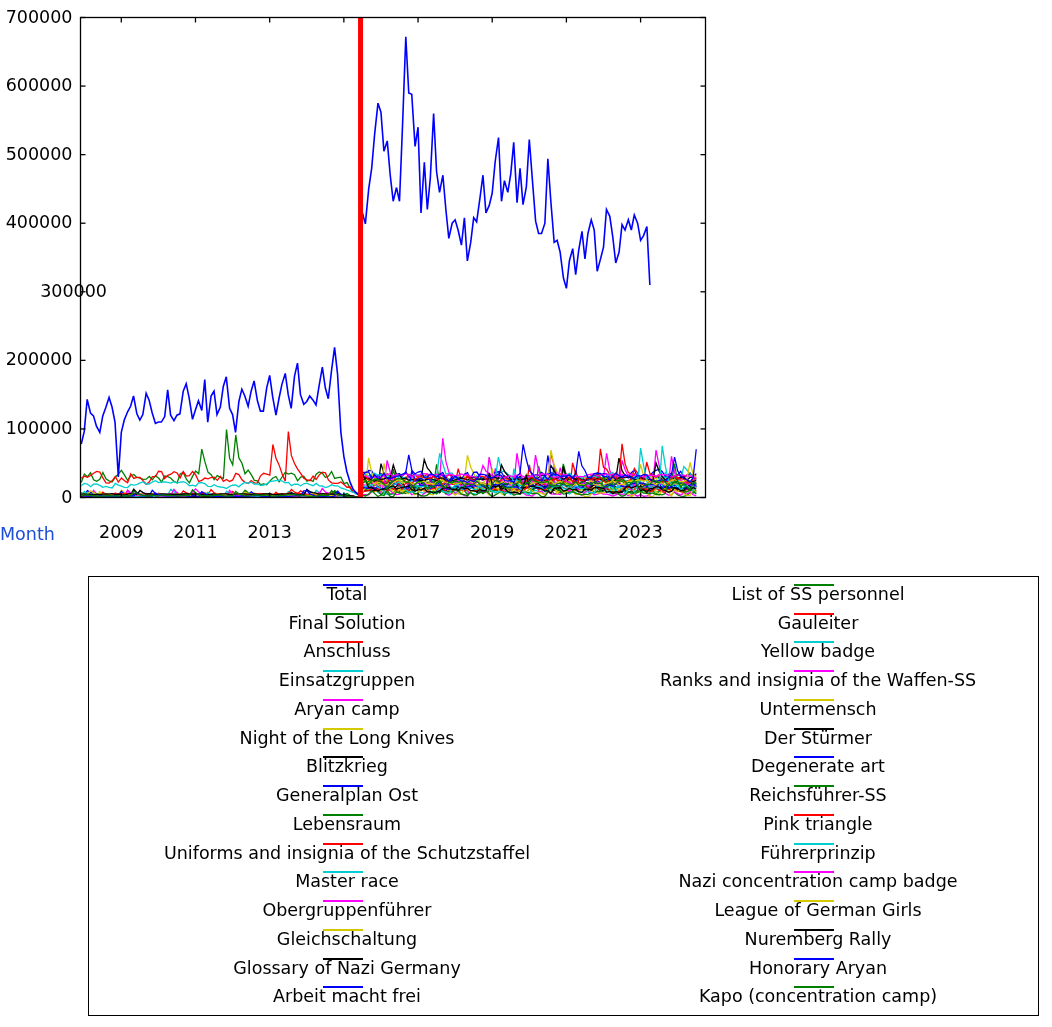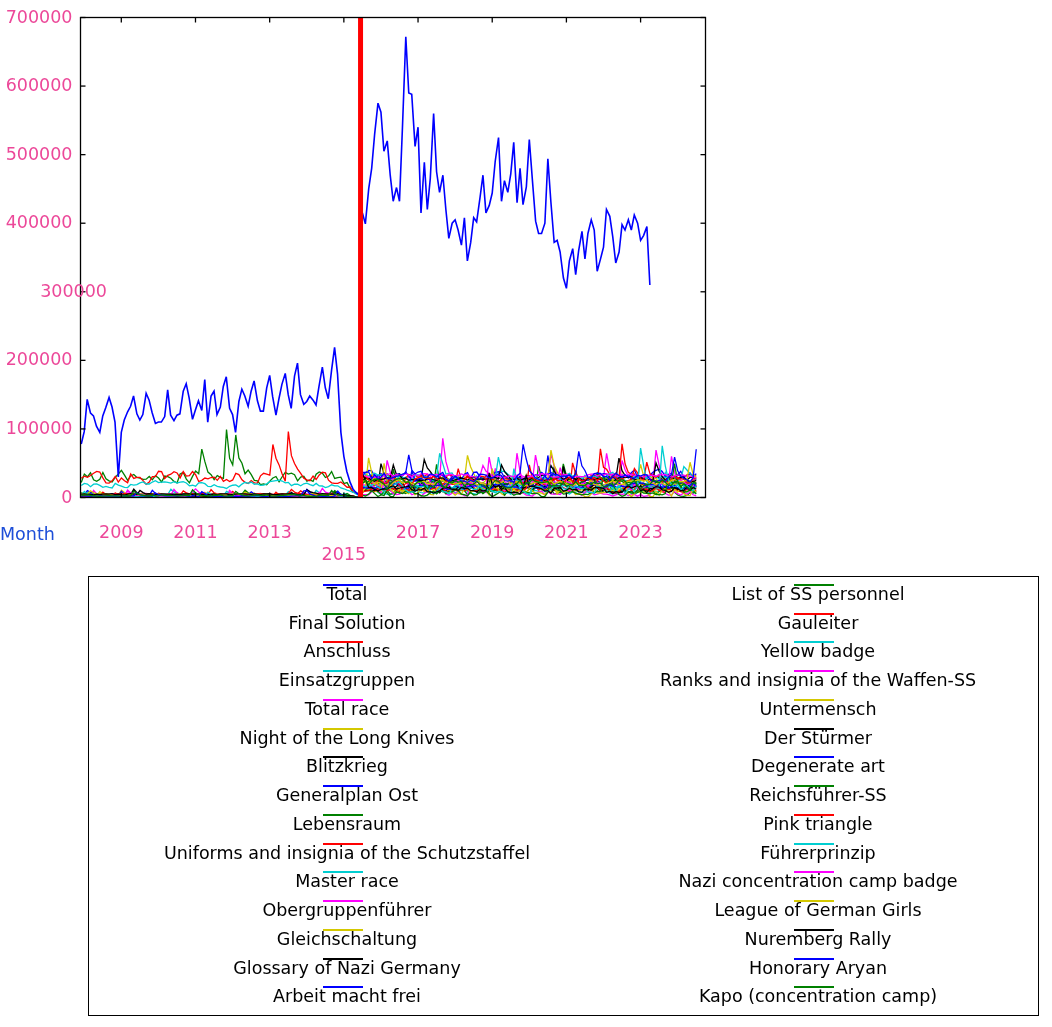--- a/index.html
+++ b/index.html
@@ -20,21 +20,21 @@
     width: 1052px;
     height: 1027px;
   }
   #plot-svg {
     position: absolute;
     left: 0; top: 0;
   }
   .ytick-label, .xtick-label {
     position: absolute;
     font-size: 17.5px;
-    color: #ec4899;
+    color: #000000;
     white-space: nowrap;
     line-height: 1;
   }
   .ytick-label { text-align: right; }
   .xtick-label { text-align: center; margin-top: 18px; }
   #xaxis-label {
     position: absolute;
     left: 0;
     top: 524px;
     width: 785px;
@@ -235,21 +235,21 @@
           <div class="legend-entry">
             <span class="legend-swatch" style="background: rgb(255, 0, 0);"></span>
             <span class="legend-text">Anschluss</span>
           </div>
           <div class="legend-entry">
             <span class="legend-swatch" style="background: rgb(0, 206, 209);"></span>
             <span class="legend-text">Einsatzgruppen</span>
           </div>
           <div class="legend-entry">
             <span class="legend-swatch" style="background: rgb(255, 0, 255);"></span>
-            <span class="legend-text">Total race</span>
+            <span class="legend-text">Aryan camp</span>
           </div>
           <div class="legend-entry">
             <span class="legend-swatch" style="background: rgb(212, 200, 0);"></span>
             <span class="legend-text">Night of the Long Knives</span>
           </div>
           <div class="legend-entry">
             <span class="legend-swatch" style="background: rgb(0, 0, 0);"></span>
             <span class="legend-text">Blitzkrieg</span>
           </div>
           <div class="legend-entry">

